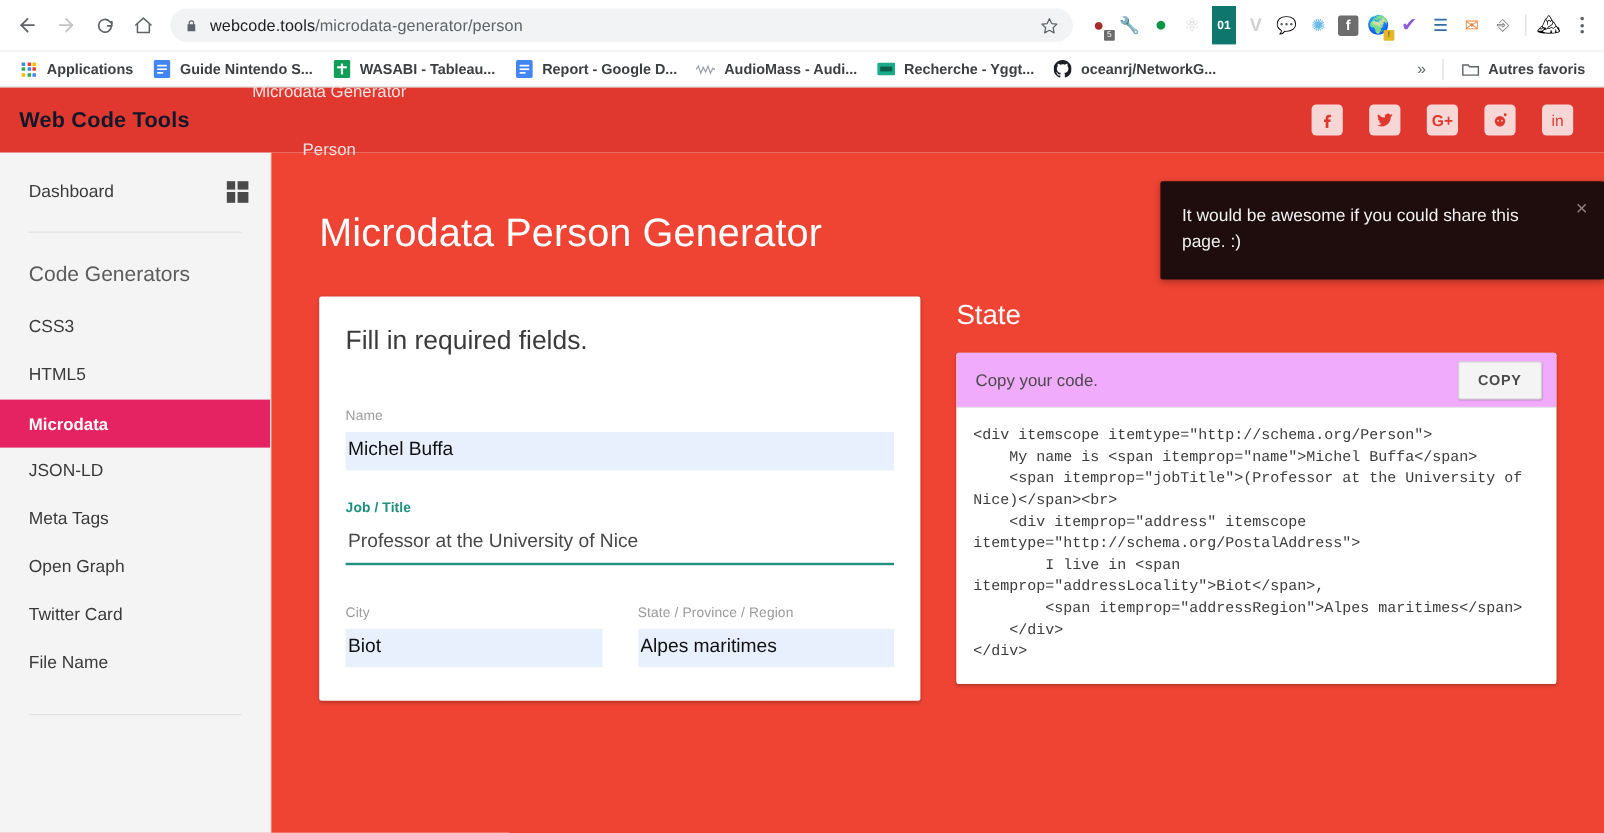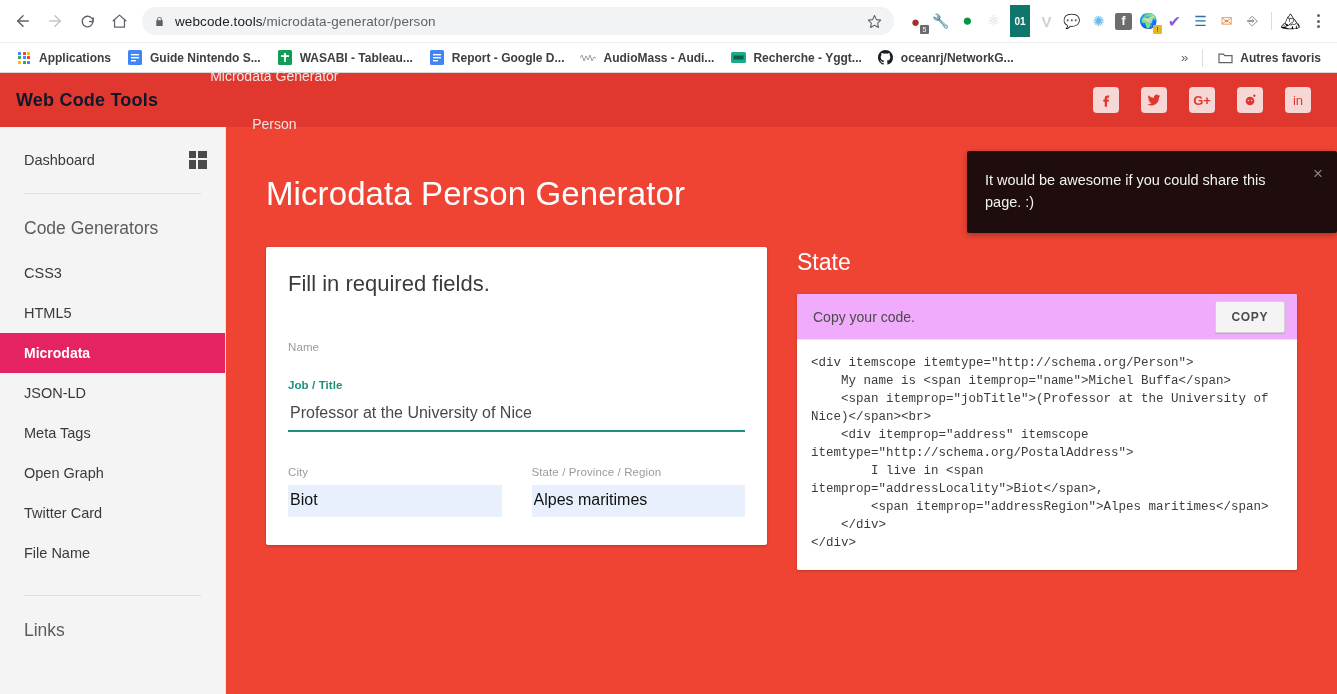--- a/index.html
+++ b/index.html
@@ -600,40 +600,40 @@
         <span>Open Graph</span>
         </div>
       <div class="side-item">
         <span>Twitter Card</span>
         </div>
       <div class="side-item">
         <span>File Name</span>
         </div>
 
       <div class="side-sep" style="margin-top:22px;"></div>
-      <div class="side-section">Links</div>
     </div>
 
     <div class="main">
 
       <div class="toast">
         <span>It would be awesome if you could share this page. :)</span>
         <span class="toast-close">×</span>
       </div>
 
       <h1 class="page-title">Microdata Person Generator</h1>
 
       <div class="columns">
 
         <div class="col-left">
           <div class="card">
             <h2 class="card-heading">Fill in required fields.</h2>
 
             <div class="field">
               <label class="field-label">Name</label>
+              <input class="field-input" type="text" value="Michel Buffa" style="">
             </div>
 
             <div class="field" style="margin-bottom:34px;">
               <label class="field-label focused">Job / Title</label>
               <input class="field-input focused" type="text" value="Professor at the University of Nice" style="">
             </div>
 
             <div class="field-row">
               <div class="field">
                 <label class="field-label">City</label>

